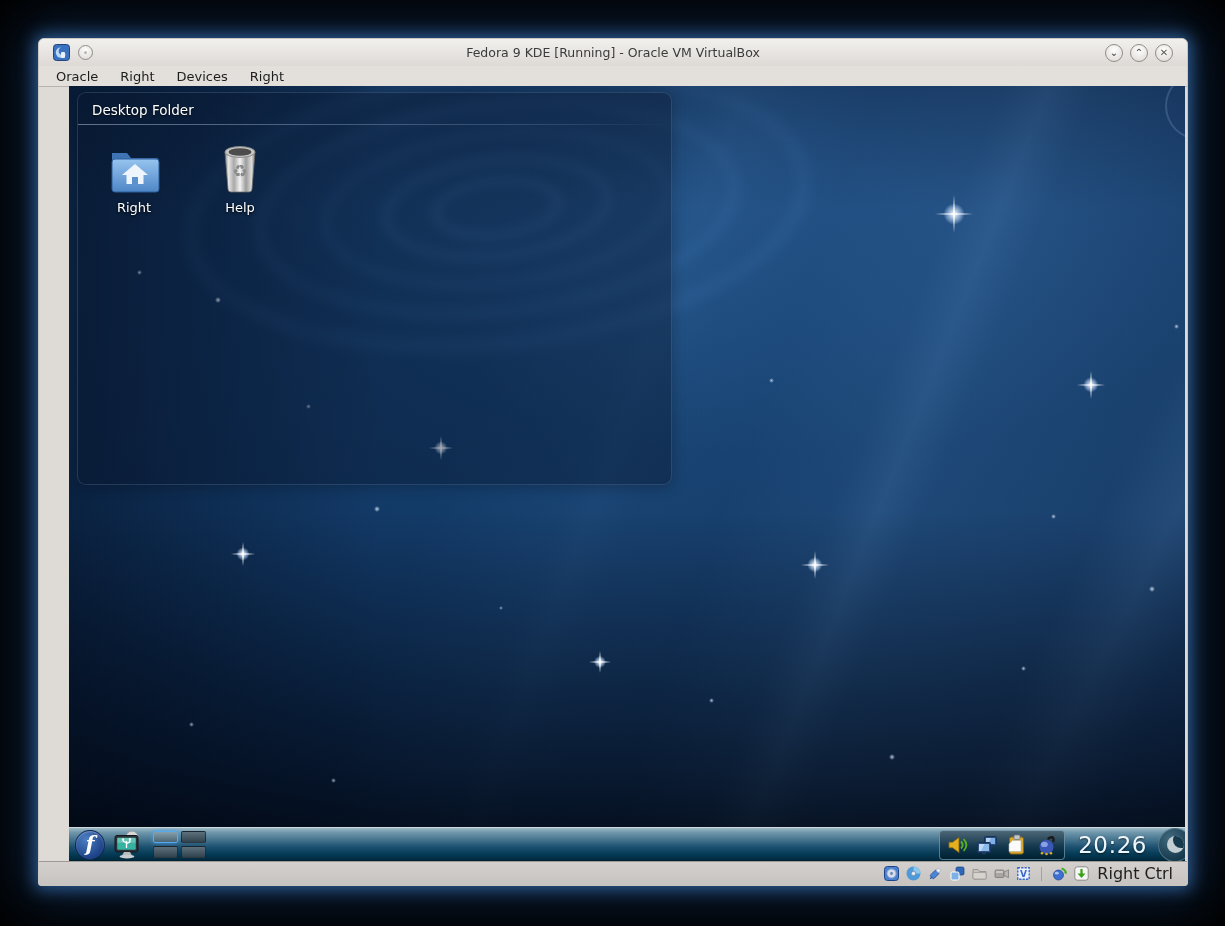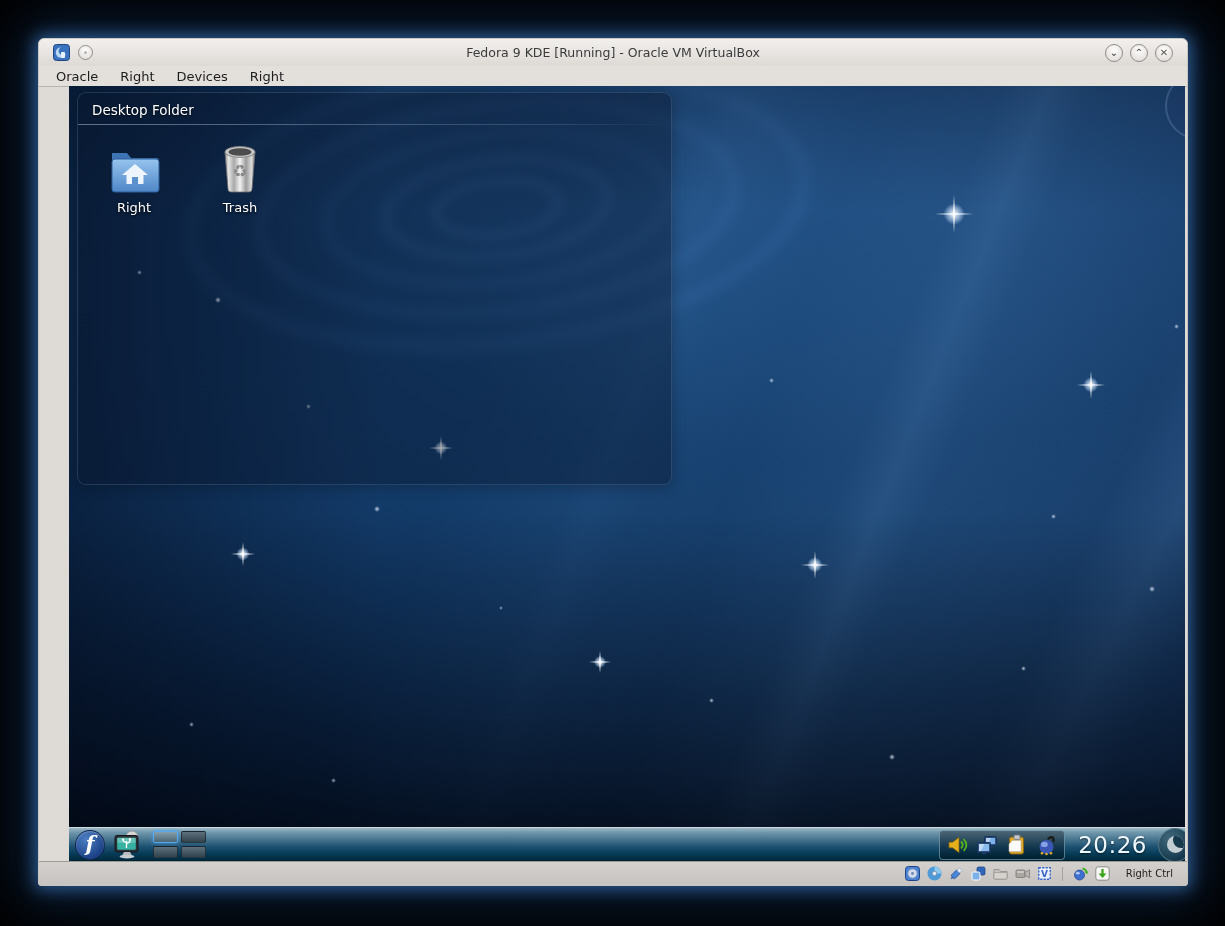--- a/index.html
+++ b/index.html
@@ -105,21 +105,21 @@
     border:1px solid rgba(160,195,215,.4);display:flex;align-items:center;justify-content:center;}
   .panel-cashew .crescent{width:17px;height:17px;background:#c3ced3;}
   .panel-cashew .crescent::after{background:#17394c;left:6px;top:-4px;width:16px;height:16px;}
 
   
   .statusbar{position:absolute;left:0;right:0;bottom:0;height:24px;border-radius:0 0 2px 2px;
     background:linear-gradient(180deg,#d4d0cd,#c7c3c0);border-top:1px solid #9d9995;box-sizing:border-box;
     display:flex;align-items:center;justify-content:flex-end;gap:5px;padding-right:14px;}
   .sb-ic{width:17px;height:17px;display:block;}
   .sb-sep{width:1px;height:14px;background:#a5a19d;margin:0 4px;}
-  .hostkey-label{font-size:10px;color:#1e1e1e;margin-left:10px;}
+  .hostkey-label{font-size:16px;color:#1e1e1e;margin-left:2px;}
 </style>
 </head>
 <body>
 
 <div class="stage">
   <div class="vbox-window">
 
     <div class="titlebar">
       <div class="tb-left">
         <div class="vm-icon">
@@ -229,21 +229,21 @@
                       <stop offset=".88" stop-color="#dcdcdc"></stop>
                     <stop offset="1" stop-color="#7f7f7f"></stop>
                   </linearGradient>
                 </defs>
                 <path d="M4 9 L7 46 a3 3 0 0 0 3 3 h18 a3 3 0 0 0 3 -3 L34 9 Z" fill="url(#tg)" stroke="#6d6d6d" stroke-width=".8"></path>
                 <ellipse cx="19" cy="9" rx="15" ry="5.4" fill="#c9c9c9" stroke="#8a8a8a" stroke-width="1"></ellipse>
                 <ellipse cx="19" cy="9" rx="11.5" ry="3.8" fill="#4c4c4c"></ellipse>
                 <text x="19" y="34" font-size="17" text-anchor="middle" fill="#8a8a8a">♻</text>
               </svg>
             </div>
-            <div class="lbl">Trash</div>
+            <div class="lbl">Help</div>
           </div>
         </div>
       </div>
 
       <div class="desk-cashew">
         <div class="crescent"></div>
 
       </div>
 
       <div class="kde-panel">

